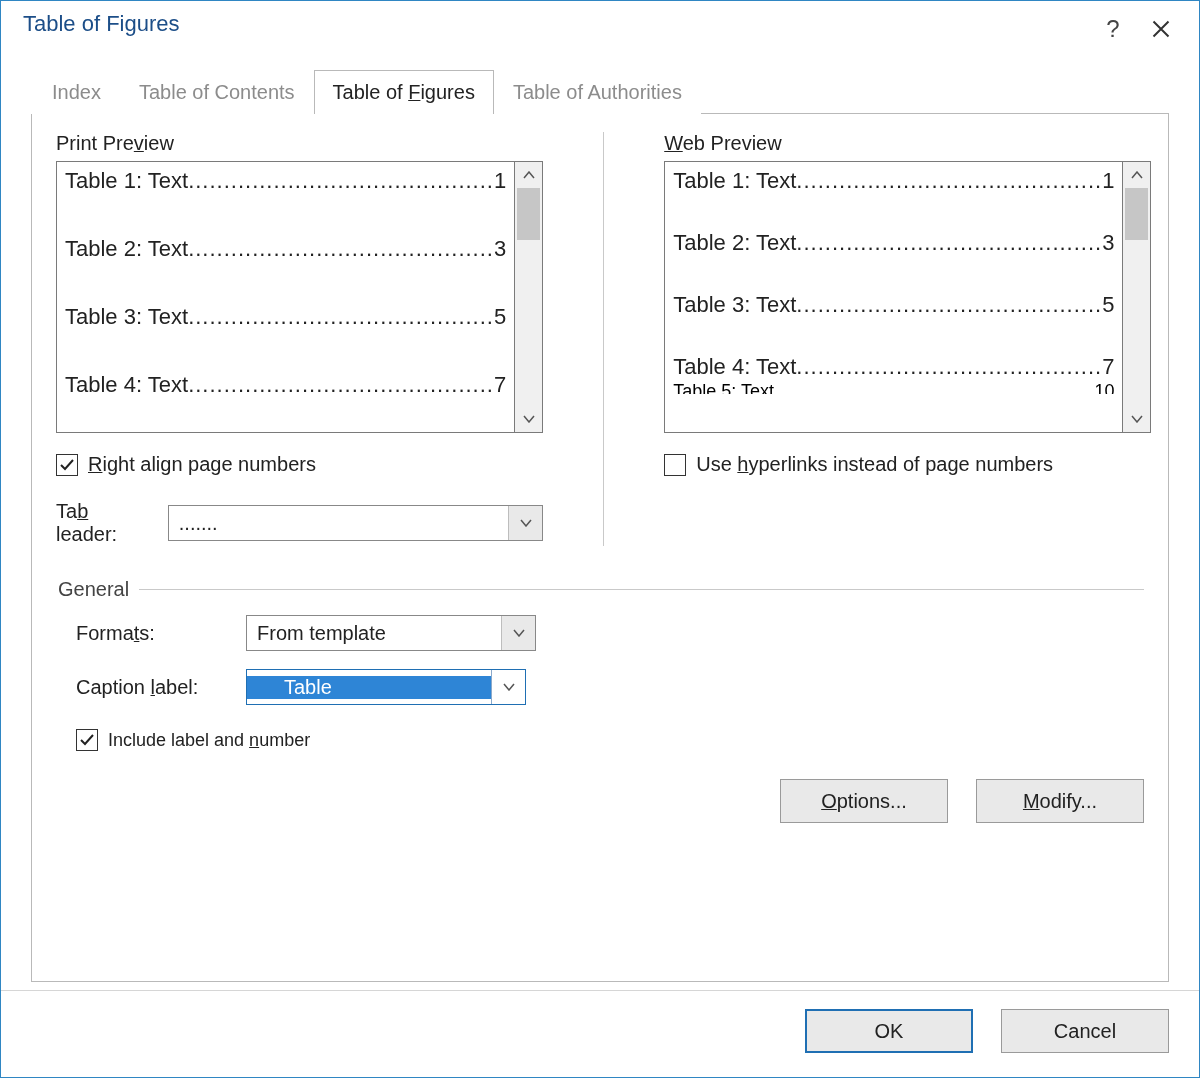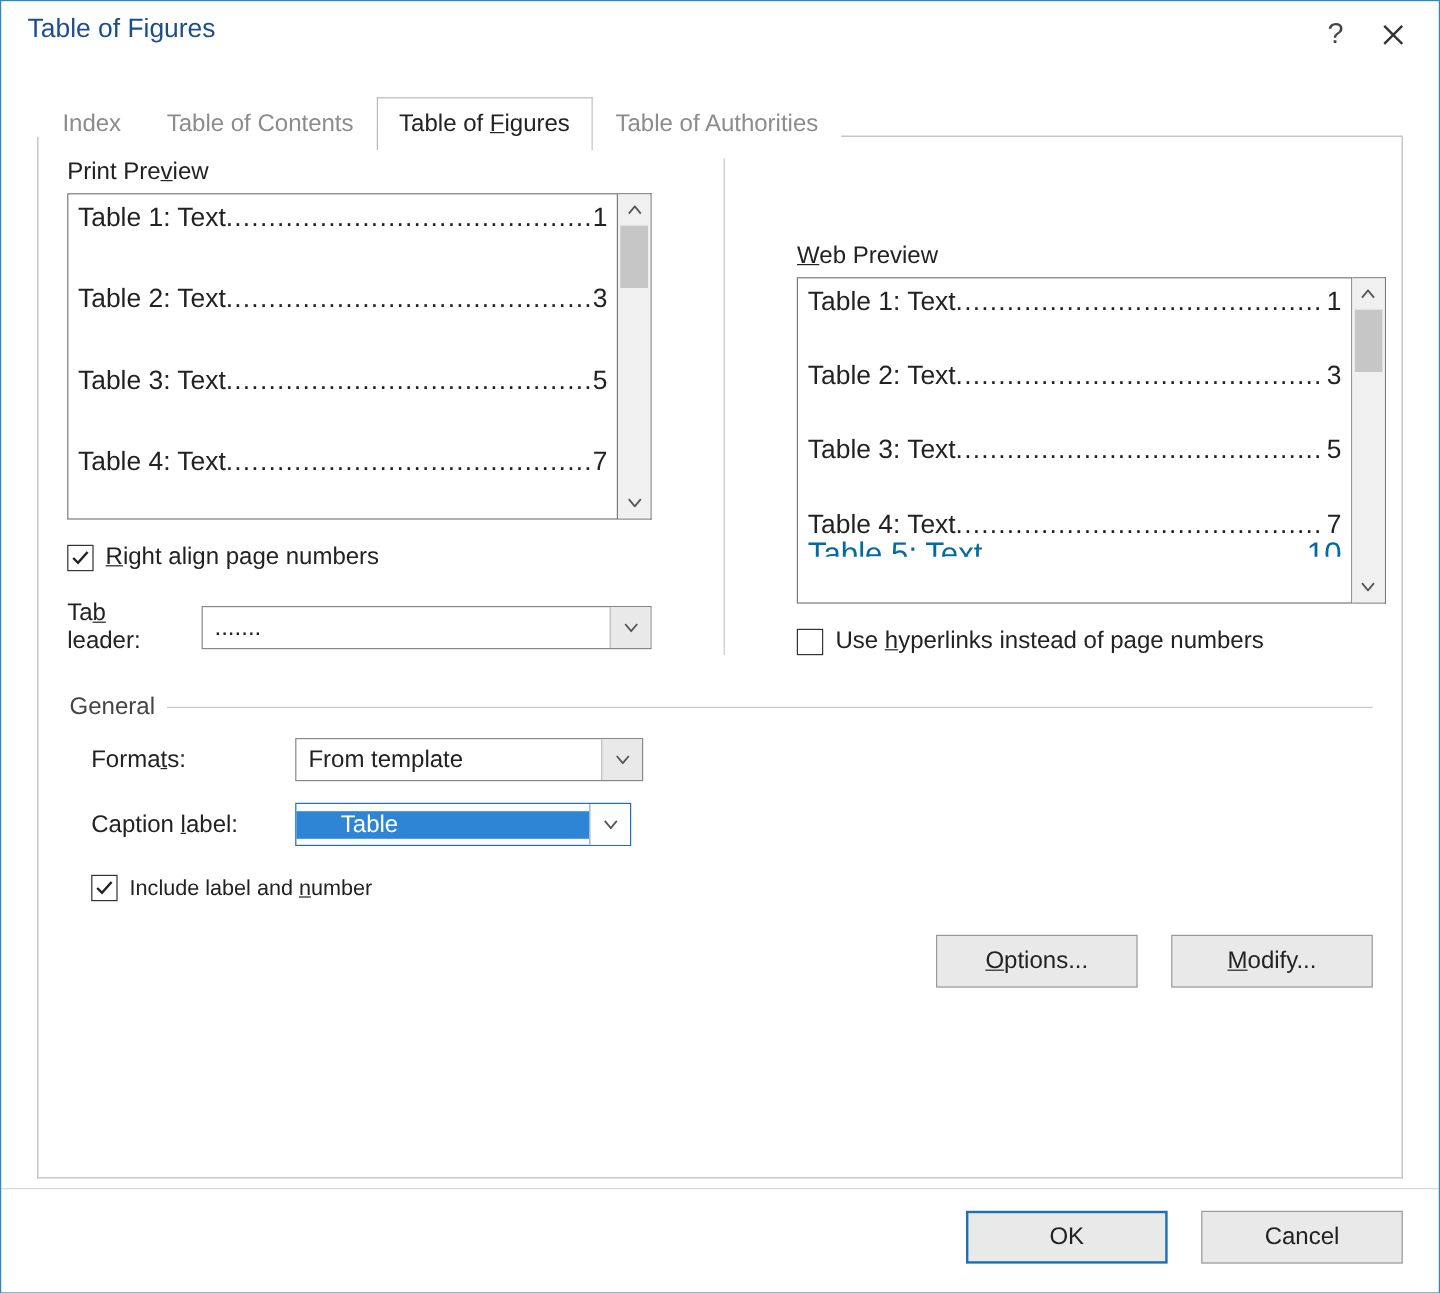--- a/index.html
+++ b/index.html
@@ -51,21 +51,21 @@
     margin-left: 2px;
     position: relative;
   }
   .tab {
     padding: 10px 18px 10px 18px;
     font-size: 20px;
     color: #8c8c8c;
     border: 1px solid transparent;
     border-bottom: none;
     position: relative;
-    top: 12px;
+    top: 1px;
     background: #fff;
     cursor: default;
   }
   .tab.active {
     border-color: #b9b9b9;
     color: #222;
     font-weight: 400;
     background: #fff;
   }
   .tab-panel {
@@ -74,21 +74,20 @@
     border-radius: 0;
     padding: 18px 24px 24px 24px;
     display: flex;
     flex-direction: column;
     flex: 1;
   }
 
   .previews {
     display: flex;
     gap: 40px;
-    align-items: flex-end;
   }
   .preview-col {
     flex: 1;
     display: flex;
     flex-direction: column;
   }
   .col-label {
     font-size: 20px;
     margin-bottom: 6px;
   }
@@ -114,22 +113,22 @@
   .pv-line .lbl { white-space: nowrap; }
   .pv-line .dots {
     flex: 1;
     overflow: hidden;
     white-space: nowrap;
     color: #222;
     letter-spacing: 1px;
   }
   .pv-line .pg { white-space: nowrap; }
   .peek-line {
-    font-size: 26px;
-    color: #0369a1;
+    font-size: 18px;
+    color: #000000;
     overflow: hidden;
     height: 14px;
     line-height: 22px;
     display: flex;
     text-decoration: underline;
   }
   .peek-line .dots { flex:1; overflow:hidden; white-space:nowrap; letter-spacing:1px;}
 
   
   .scrollbar {

